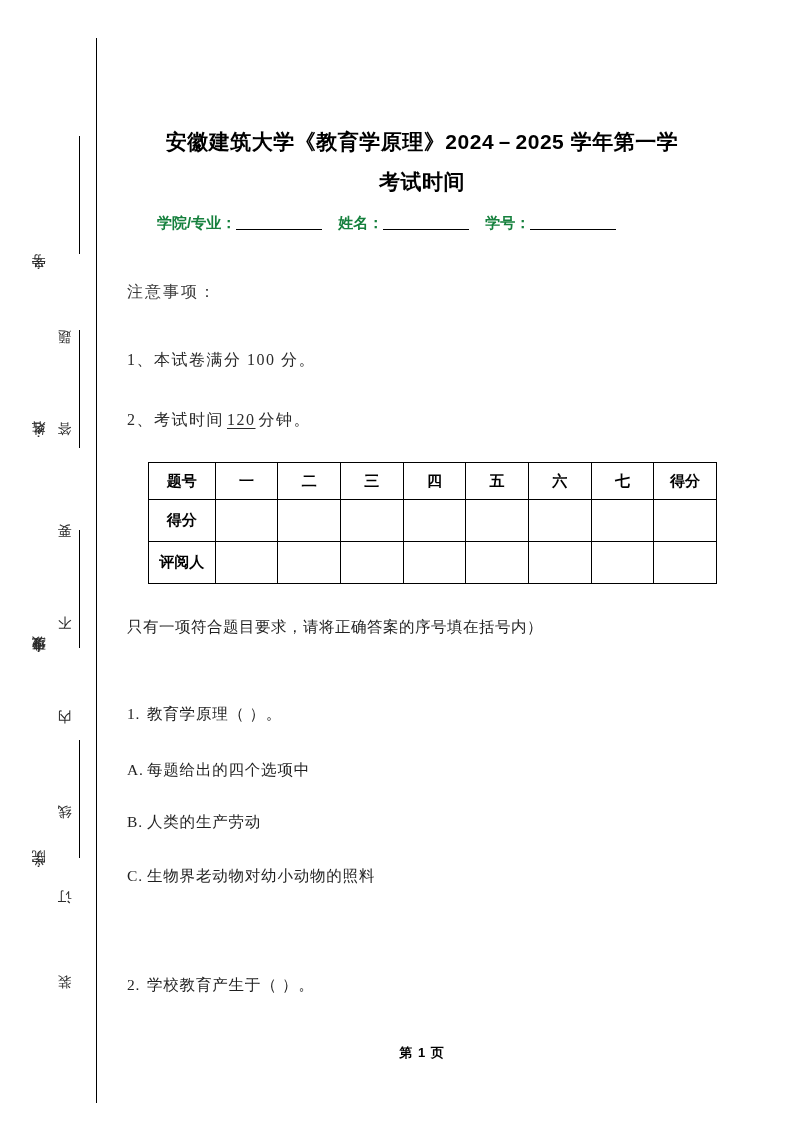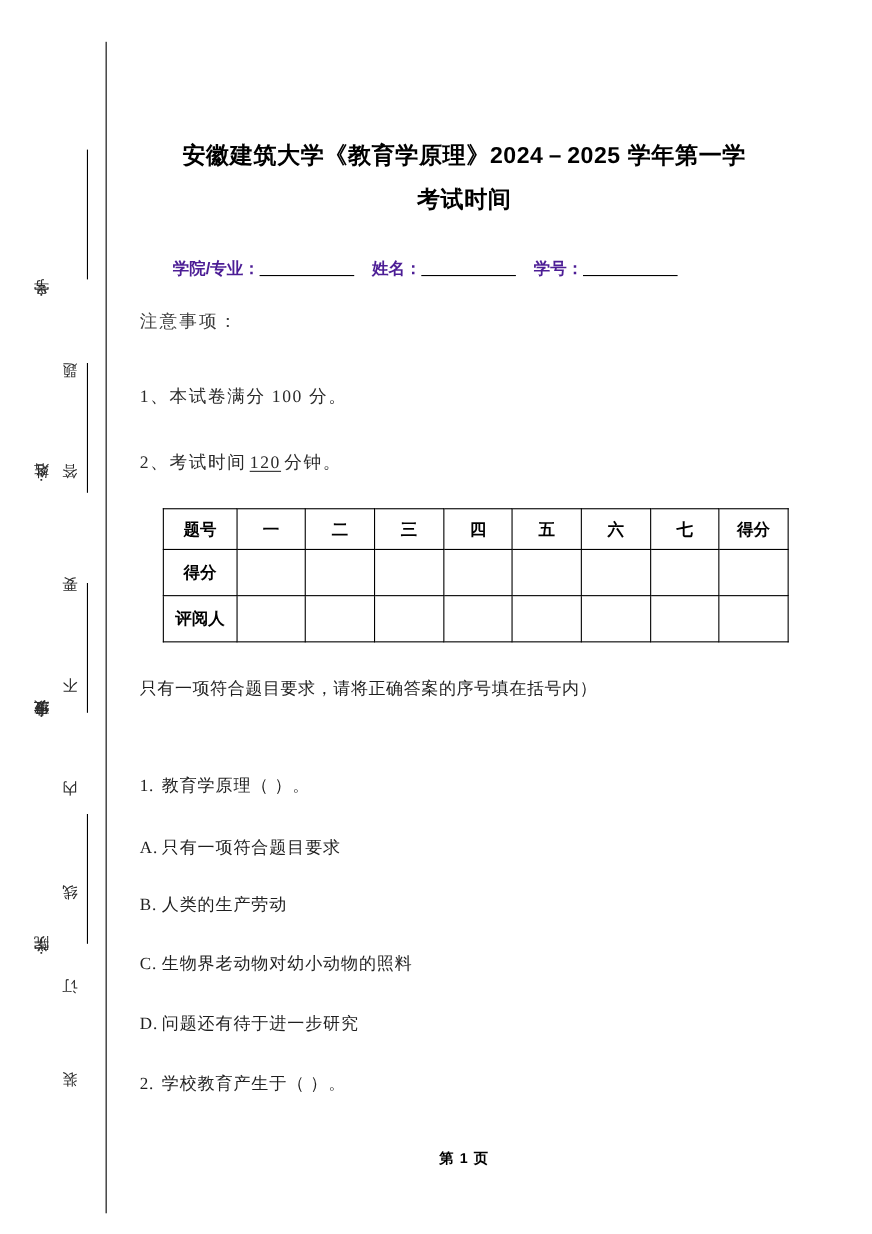--- a/index.html
+++ b/index.html
@@ -76,27 +76,27 @@
     font-weight: bold;
     font-size: 21px;
     line-height: 40px;
     letter-spacing: 0.5px;
     color: #000000;
   }
 
   .info-line {
     position: absolute;
     left: 30px;
-    top: 235px;
+    top: 214px;
     width: 560px;
     font-family: "Liberation Sans", "DejaVu Sans", sans-serif;
     font-weight: bold;
     font-size: 15px;
     white-space: nowrap;
-    color: #4c1d95;
+    color: #15803d;
   }
   .info-line .gap { display: inline-block; width: 16px; }
   .blank-u {
     display: inline-block;
     border-bottom: 1.5px solid #000;
     width: 86px;
     height: 14px;
     vertical-align: -2px;
   }
 
@@ -276,31 +276,28 @@
 
     <div class="section-head">
       <div>只有一项符合题目要求，请将正确答案的序号填在括号内）</div>
     </div>
 
     <div class="q-line q-num">
       <span class="opt-letter">1.</span><span>教育学原理（  ）。</span>
     </div>
 
     <div class="q-line opt-a">
-      <span class="opt-letter">A.</span><span>只有一项符合题目要求</span>
+      <span class="opt-letter">A.</span><span>每题给出的四个选项中</span>
     </div>
     <div class="q-line opt-b">
       <span class="opt-letter">B.</span><span>人类的生产劳动</span>
     </div>
     <div class="q-line opt-c">
       <span class="opt-letter">C.</span><span>生物界老动物对幼小动物的照料</span>
     </div>
-    <div class="q-line opt-d">
-      <span class="opt-letter">D.</span><span>问题还有待于进一步研究</span>
-    </div>
 
     <div class="q-line q-num2">
       <span class="opt-letter">2.</span><span>学校教育产生于（  ）。</span>
     </div>
 
     <div class="footer">第 1 页</div>
 
   </div>
 </div>
 

